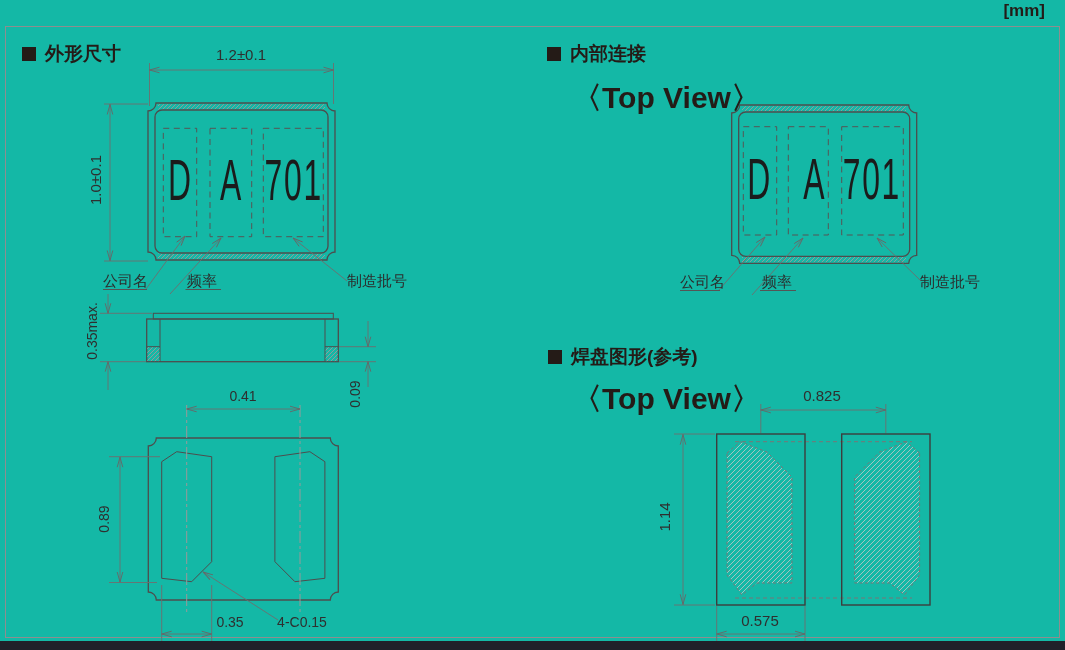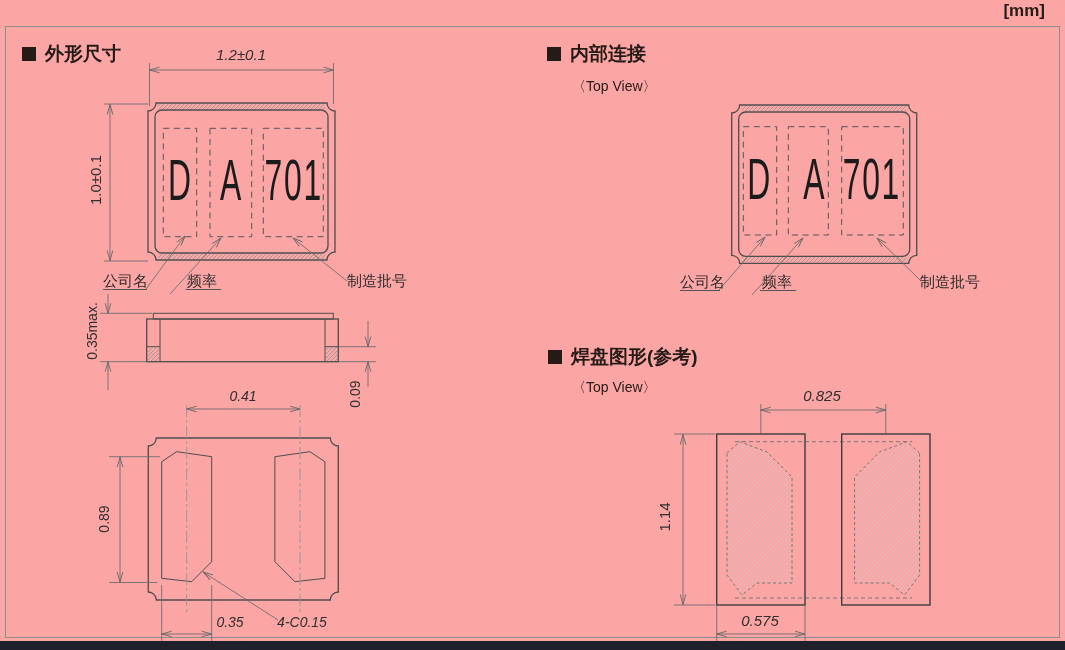--- a/index.html
+++ b/index.html
@@ -1,29 +1,29 @@
 <!DOCTYPE html>
 <html><head>
 <meta charset="utf-8">
 <style>
   html,body{margin:0;padding:0;background:#fff;}
-  .stage{position:relative;width:1065px;height:650px;background:#fca5a5;overflow:hidden;
+  .stage{position:relative;width:1065px;height:650px;background:#14b8a6;overflow:hidden;
          font-family:"Liberation Sans","DejaVu Sans",sans-serif;color:#241b17;}
   svg{position:absolute;left:0;top:0;}
   .page-border{position:absolute;left:5px;top:26px;width:1053px;height:610px;
                border:1.5px solid #8e8e8e;}
   .footer-bar{position:absolute;left:0;top:641px;width:1065px;height:9px;background:#20202a;}
   .units{position:absolute;top:1px;right:20px;font-size:17px;font-weight:bold;color:#241b17;}
   .sec-title{position:absolute;display:flex;align-items:center;font-size:19px;font-weight:bold;
              color:#241b17;white-space:nowrap;}
   .sec-title .sq{display:inline-block;width:14px;height:14px;background:#241b17;margin-right:9px;}
-  .topview{position:absolute;font-size:14px;font-weight:normal;color:#241b17;white-space:nowrap;}
+  .topview{position:absolute;font-size:30px;font-weight:bold;color:#241b17;white-space:nowrap;}
   .dim{position:absolute;font-size:15px;color:#2f2f2f;white-space:nowrap;}
   .dim.small{font-size:14px;}
-  .dim.hc{transform:translateX(-50%);font-style:italic;}
+  .dim.hc{transform:translateX(-50%);}
   .dim.vc{transform:translate(-50%,-50%) rotate(-90deg);}
   .mk-label{position:absolute;font-size:15px;color:#2c2c2c;white-space:nowrap;}
   .marking{position:absolute;height:58px;}
   .marking .inner{position:absolute;left:50%;top:0;width:340px;height:58px;
                   transform:translateX(-50%) scaleX(0.55);}
   .marking span{position:absolute;top:0;transform:translateX(-50%);
                 font-size:58px;line-height:58px;letter-spacing:3px;color:#1b1b1b;
                 font-family:"Liberation Sans","DejaVu Sans",sans-serif;}
   .ln{stroke:#4d4d4d;stroke-width:1.3;fill:none;}
   .ln2{stroke:#4d4d4d;stroke-width:1;fill:none;}

